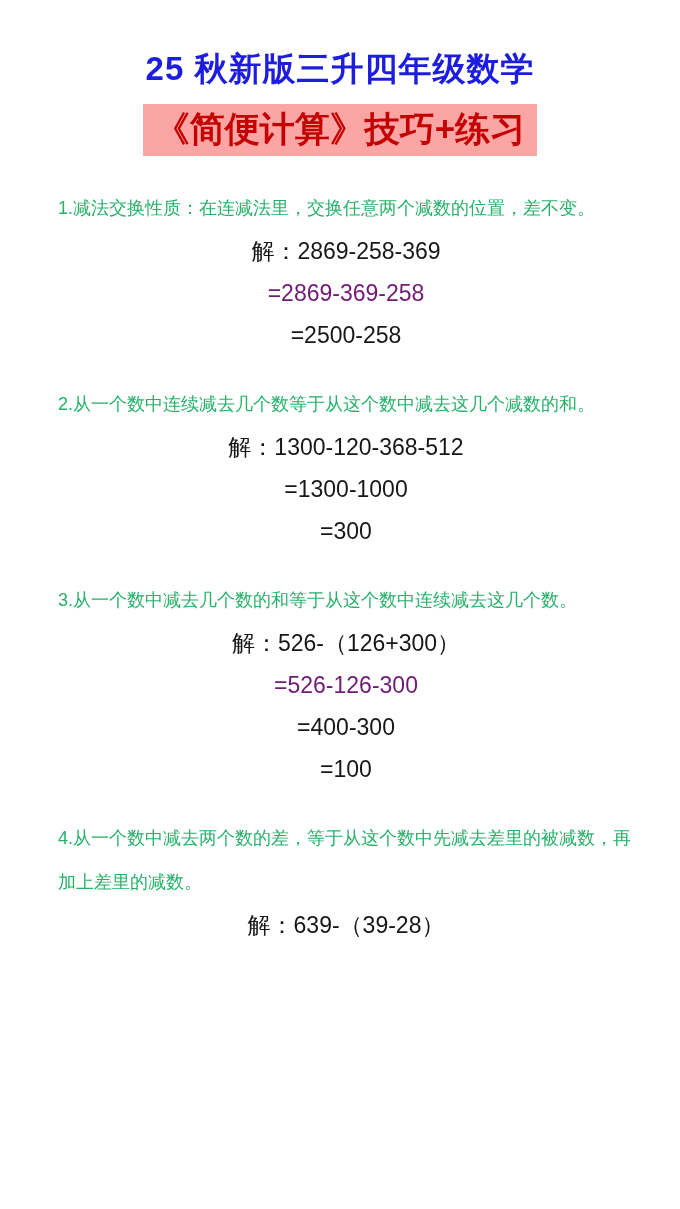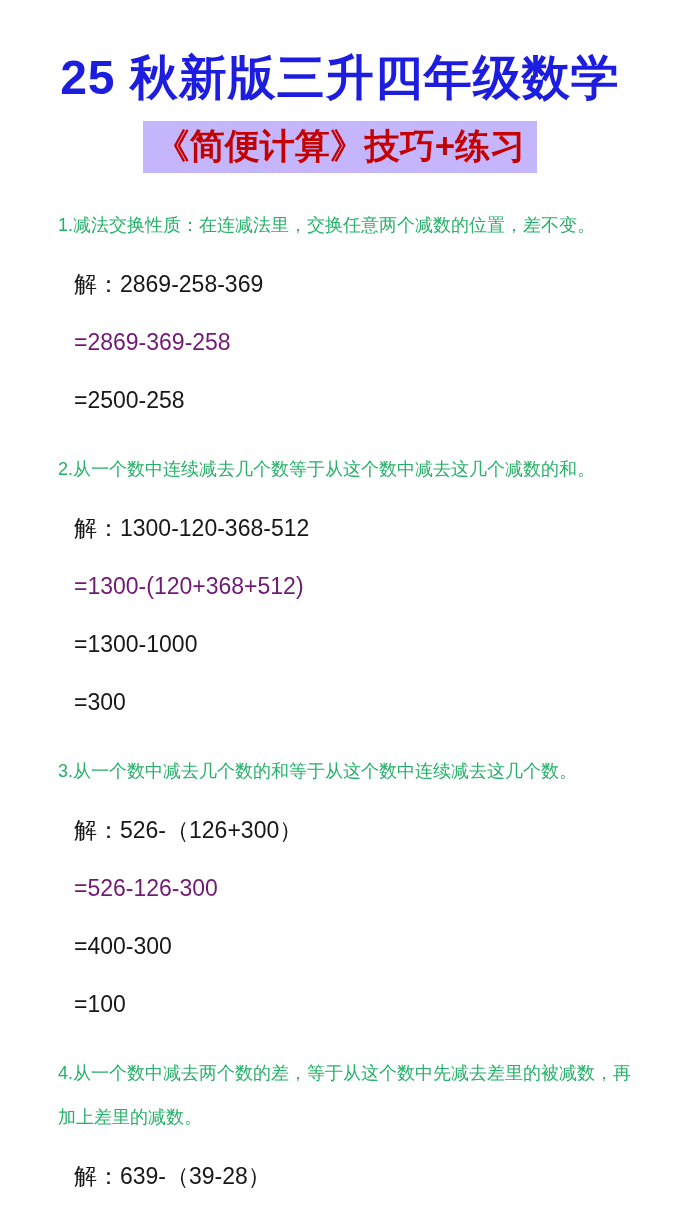--- a/index.html
+++ b/index.html
@@ -11,33 +11,33 @@
     position: relative;
     width: 680px;
     height: 1209px;
     background: #ffffff;
     overflow: hidden;
   }
   .title {
     margin: 50px 8px 16px;
     text-align: center;
     color: #1d1de0;
-    font-size: 48px;
+    font-size: 33px;
     font-weight: 700;
     letter-spacing: 1px;
     line-height: 1.15;
     white-space: nowrap;
   }
   .subtitle-row {
     text-align: center;
     margin: 0 0 18px 0;
   }
   .subtitle {
     display: inline-block;
-    background: #c4b5fd;
+    background: #fca5a5;
     color: #c40000;
     font-size: 35px;
     font-weight: 700;
     line-height: 1.2;
     padding: 4px 12px 6px 12px;
   }
   .content {
     padding: 12px 46px 0 58px;
     width: 576px;
   }
@@ -45,21 +45,22 @@
   .rule {
     color: #26b169;
     font-size: 18px;
     line-height: 44px;
     margin: 0;
   }
   .line {
     color: #171717;
     font-size: 23px;
     line-height: 42px;
-    margin: 16px;
+    margin: 0;
+    text-align: center;
   }
   .line.red { color: #701a75; }
 </style>
 </head>
 <body>
 
 <div class="page">
 
   <h1 class="title">25 秋新版三升四年级数学</h1>
 
@@ -72,21 +73,20 @@
     <section class="sec">
       <p class="rule">1.减法交换性质：在连减法里，交换任意两个减数的位置，差不变。</p>
       <p class="line">解：2869-258-369</p>
       <p class="line red">=2869-369-258</p>
       <p class="line">=2500-258</p>
     </section>
 
     <section class="sec">
       <p class="rule">2.从一个数中连续减去几个数等于从这个数中减去这几个减数的和。</p>
       <p class="line">解：1300-120-368-512</p>
-      <p class="line red">=1300-(120+368+512)</p>
       <p class="line">=1300-1000</p>
       <p class="line">=300</p>
     </section>
 
     <section class="sec">
       <p class="rule">3.从一个数中减去几个数的和等于从这个数中连续减去这几个数。</p>
       <p class="line">解：526-（126+300）</p>
       <p class="line red">=526-126-300</p>
       <p class="line">=400-300</p>
       <p class="line">=100</p>

